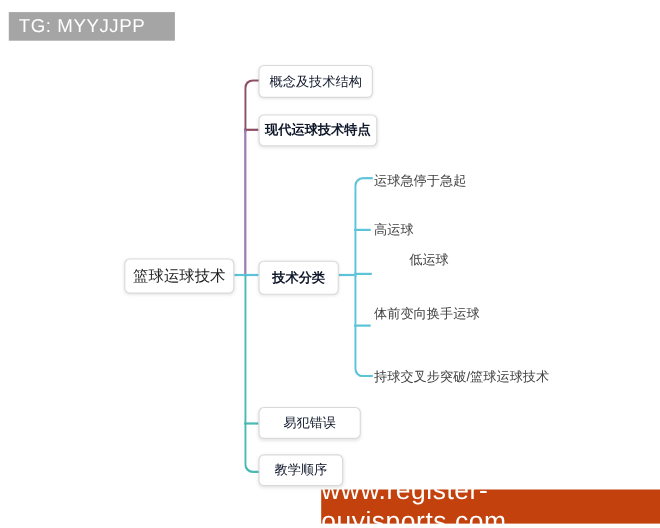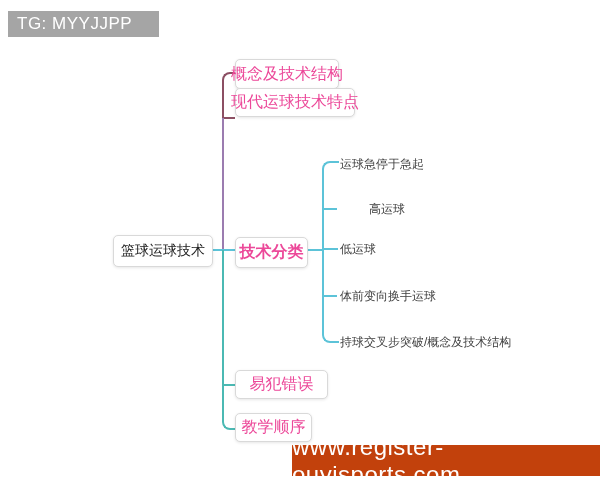--- a/index.html
+++ b/index.html
@@ -15,34 +15,34 @@
     display:flex;align-items:center;
     letter-spacing:0.5px;
   }
   #banner-top{left:8px;top:11px;width:142px;height:26px;font-size:17px;padding-left:9px;text-align:right;}
   #banner-bottom{left:292px;top:445px;width:308px;height:31px;font-size:24px;background:#c2410c;}
   
   .node{
     background:#ffffff;border:1px solid #d9d9d9;border-radius:5px;
     box-shadow:0 1px 3px rgba(0,0,0,0.10);
     display:flex;align-items:center;justify-content:center;
-    color:#ec4899;font-size:16px;white-space:nowrap;box-sizing:border-box;
+    color:#0f172a;font-size:12px;white-space:nowrap;box-sizing:border-box;
   }
   #node-root{left:113px;top:235px;width:100px;height:32px;font-size:14px;font-weight:normal;color:#222;}
   #node-b0{left:235px;top:59px;width:104px;height:30px;}
-  #node-b1{left:235px;top:88px;width:120px;height:29px;}
+  #node-b1{left:235px;top:104px;width:108px;height:29px;font-weight:bold;}
   #node-b2{left:235px;top:237px;width:73px;height:31px;font-weight:bold;}
   #node-b3{left:235px;top:370px;width:93px;height:29px;}
   #node-b4{left:235px;top:413px;width:77px;height:29px;}
   
   .leaf{color:#404040;font-size:12px;line-height:16px;white-space:nowrap;left:340px;}
   #leaf-c0{top:156px;}
-  #leaf-c1{top:201px;margin-left:29px;}
-  #leaf-c2{top:241px;}
-  #leaf-c3{top:288px;}
+  #leaf-c1{top:201px;}
+  #leaf-c2{top:228px;margin-left:32px;}
+  #leaf-c3{top:277px;}
   #leaf-c4{top:334px;}
   
   .ln{pointer-events:none;}
   .elbow-top-maroon{left:222px;top:72px;width:13px;height:46px;
     border-left:2px solid #8c4f63;border-top:2px solid #8c4f63;border-top-left-radius:8px;}
   .tick-maroon{left:222px;top:117px;width:13px;height:2px;background:#8c4f63;}
   .trunk-purple{left:222px;top:118px;width:2px;height:132px;background:#9b7cb0;}
   .horiz-root{left:213px;top:249px;width:22px;height:2px;background:#5cc3d8;}
   .trunk-teal{left:222px;top:250px;width:13px;height:178px;
     border-left:2px solid #4bb9b3;border-bottom:2px solid #4bb9b3;border-bottom-left-radius:8px;}
@@ -83,13 +83,13 @@
 <div class="abs node" id="node-b0">概念及技术结构</div>
 <div class="abs node" id="node-b1">现代运球技术特点</div>
 <div class="abs node" id="node-b2">技术分类</div>
 <div class="abs node" id="node-b3">易犯错误</div>
 <div class="abs node" id="node-b4">教学顺序</div>
 
 <div class="abs leaf" id="leaf-c0">运球急停于急起</div>
 <div class="abs leaf" id="leaf-c1">高运球</div>
 <div class="abs leaf" id="leaf-c2">低运球</div>
 <div class="abs leaf" id="leaf-c3">体前变向换手运球</div>
-<div class="abs leaf" id="leaf-c4">持球交叉步突破/概念及技术结构</div>
+<div class="abs leaf" id="leaf-c4">持球交叉步突破/篮球运球技术</div>
 
 </body></html>

